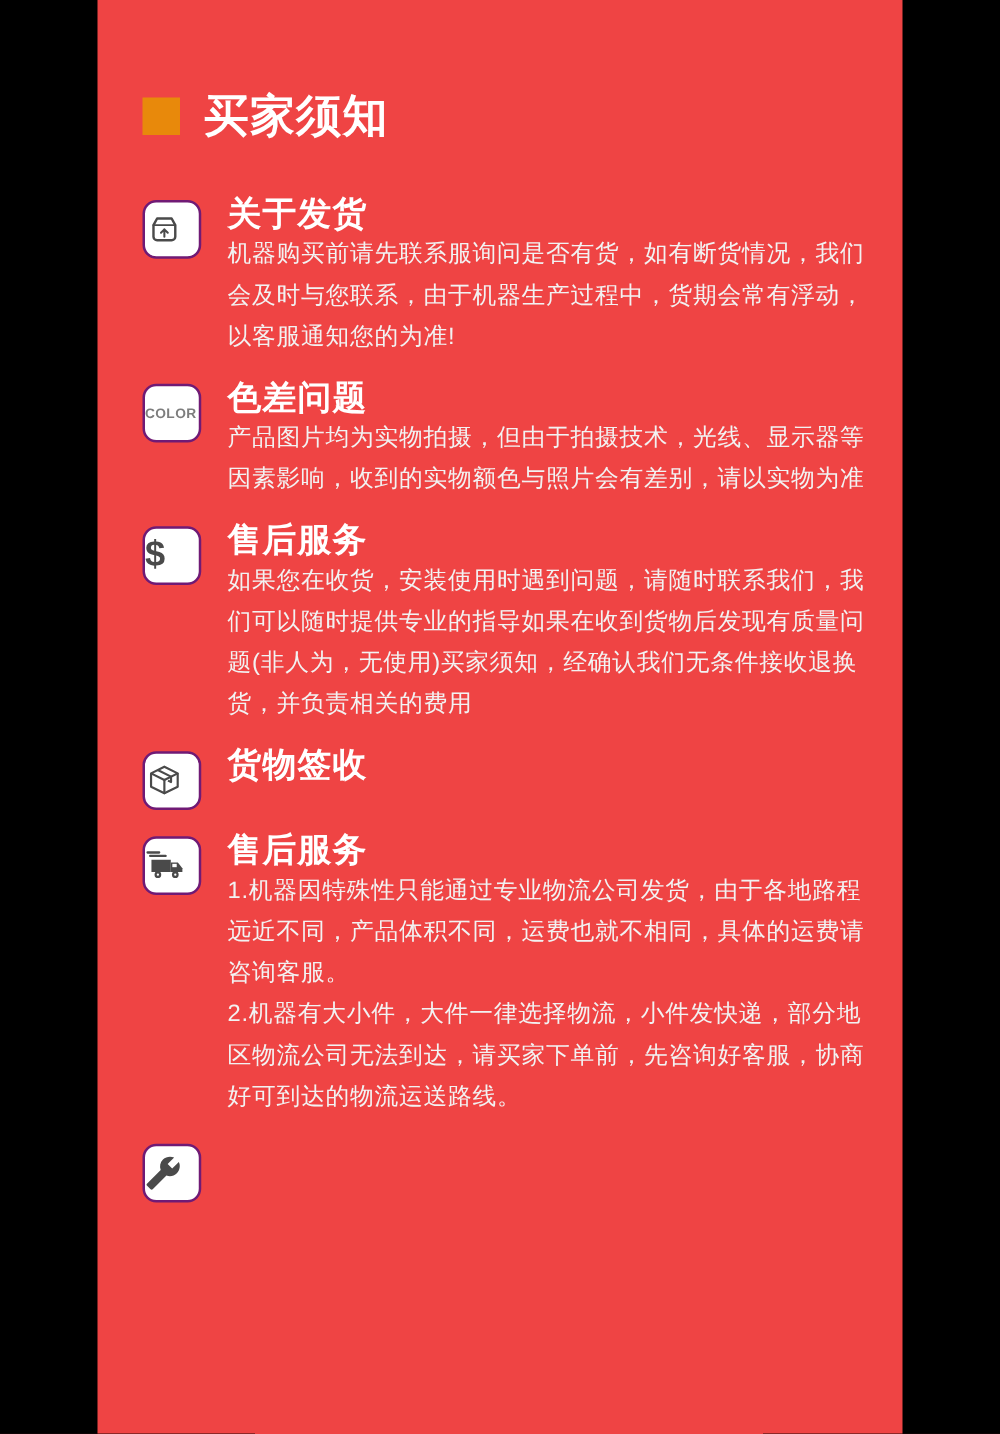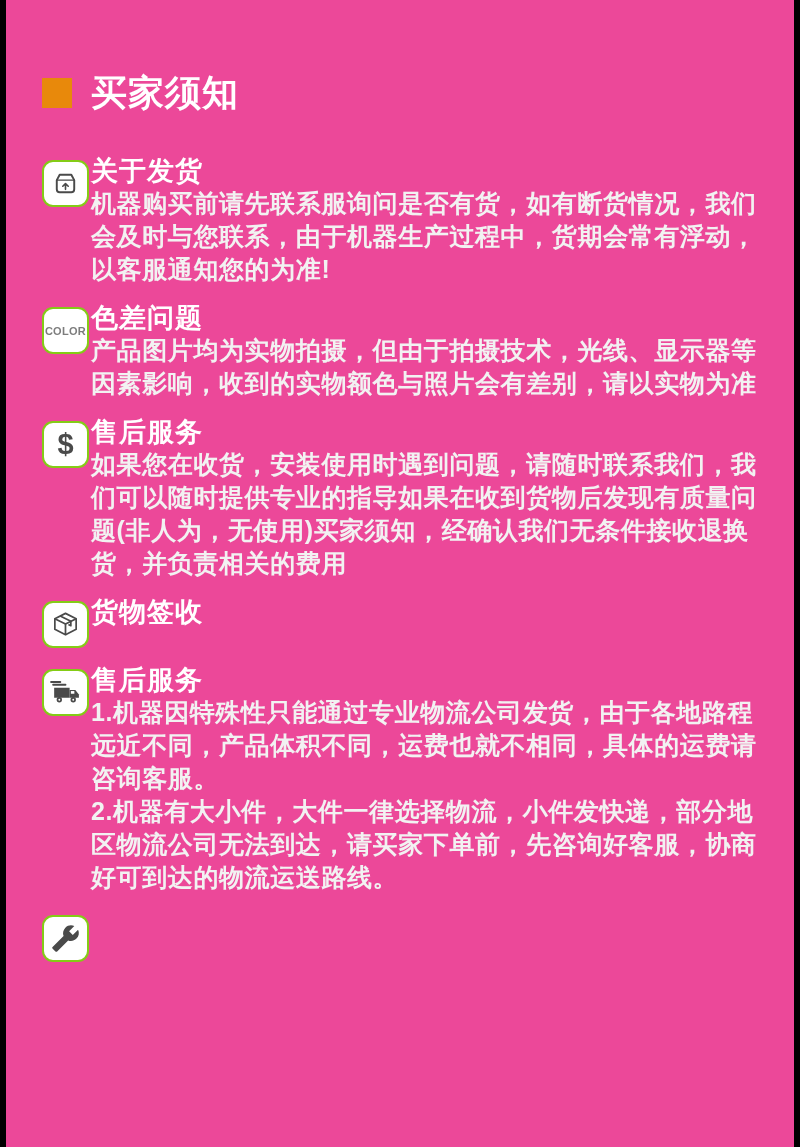--- a/index.html
+++ b/index.html
@@ -1,49 +1,48 @@
 <!DOCTYPE html>
 <html><head>
 <meta charset="utf-8">
 <style>
   * { margin:0; padding:0; box-sizing:border-box; }
   html,body { background:#000; }
   body { font-family:"Liberation Sans","DejaVu Sans",sans-serif; }
   .page {
-    position:relative; width:788px; height:1147px;
-    background:#ec4899; overflow:hidden; margin:0 auto;
+    position:relative; width:644px; height:1147px;
+    background:#ef4444; overflow:hidden; margin:0 auto;
   }
   .header {
     display:flex; align-items:center; gap:19px;
     padding:75px 0 0 36px;
   }
   .accent-square { width:30px; height:30px; background:#E8890B; flex:0 0 auto; }
   .page-title {
     color:#ffffff; font-size:36px; font-weight:bold; letter-spacing:1px;
     line-height:1.0;
   }
   .sections { padding:47px 30px 0 36px; }
   .section { display:flex; align-items:flex-start; margin-bottom:19px; }
   .icon-box {
-    flex:0 0 47px; width:47px; height:47px; margin-right:2px; margin-top:2px;
-    background:#ffffff; border:2px solid #84cc16; border-radius:11px;
-    display:flex; align-items:center; justify-content:center;
+    flex:0 0 47px; width:47px; height:47px; margin-right:21px; margin-top:2px;
+    background:#ffffff; border:2px solid #701a75; border-radius:11px;
+    display:flex; align-items:center; 
     color:#4a4a4a; overflow:hidden;
   }
   .icon-text { font-size:11px; font-weight:bold; color:#7d7d7d; letter-spacing:0.3px; }
   .icon-dollar { font-size:29px; font-weight:bold; color:#4a4a4a; line-height:1; }
   .content { flex:1; min-width:0; max-width:672px; }
   .section-title {
     color:#ffffff; font-size:27px; font-weight:bold;
     line-height:26px; margin-bottom:3px; letter-spacing:1px;
   }
   .section-text {
-    color:#f2f2f2; font-size:25px; line-height:33px; letter-spacing:0.6px;
+    color:#f2f2f2; font-size:19px; line-height:33px; letter-spacing:0.6px;
     word-break:break-all;
-    font-weight:bold;
   }
 </style>
 </head>
 <body>
 
 <div class="page">
   <div class="header">
     <span class="accent-square" style="background: rgb(232, 137, 11);"></span>
     <h1 class="page-title">买家须知</h1>
   </div>

